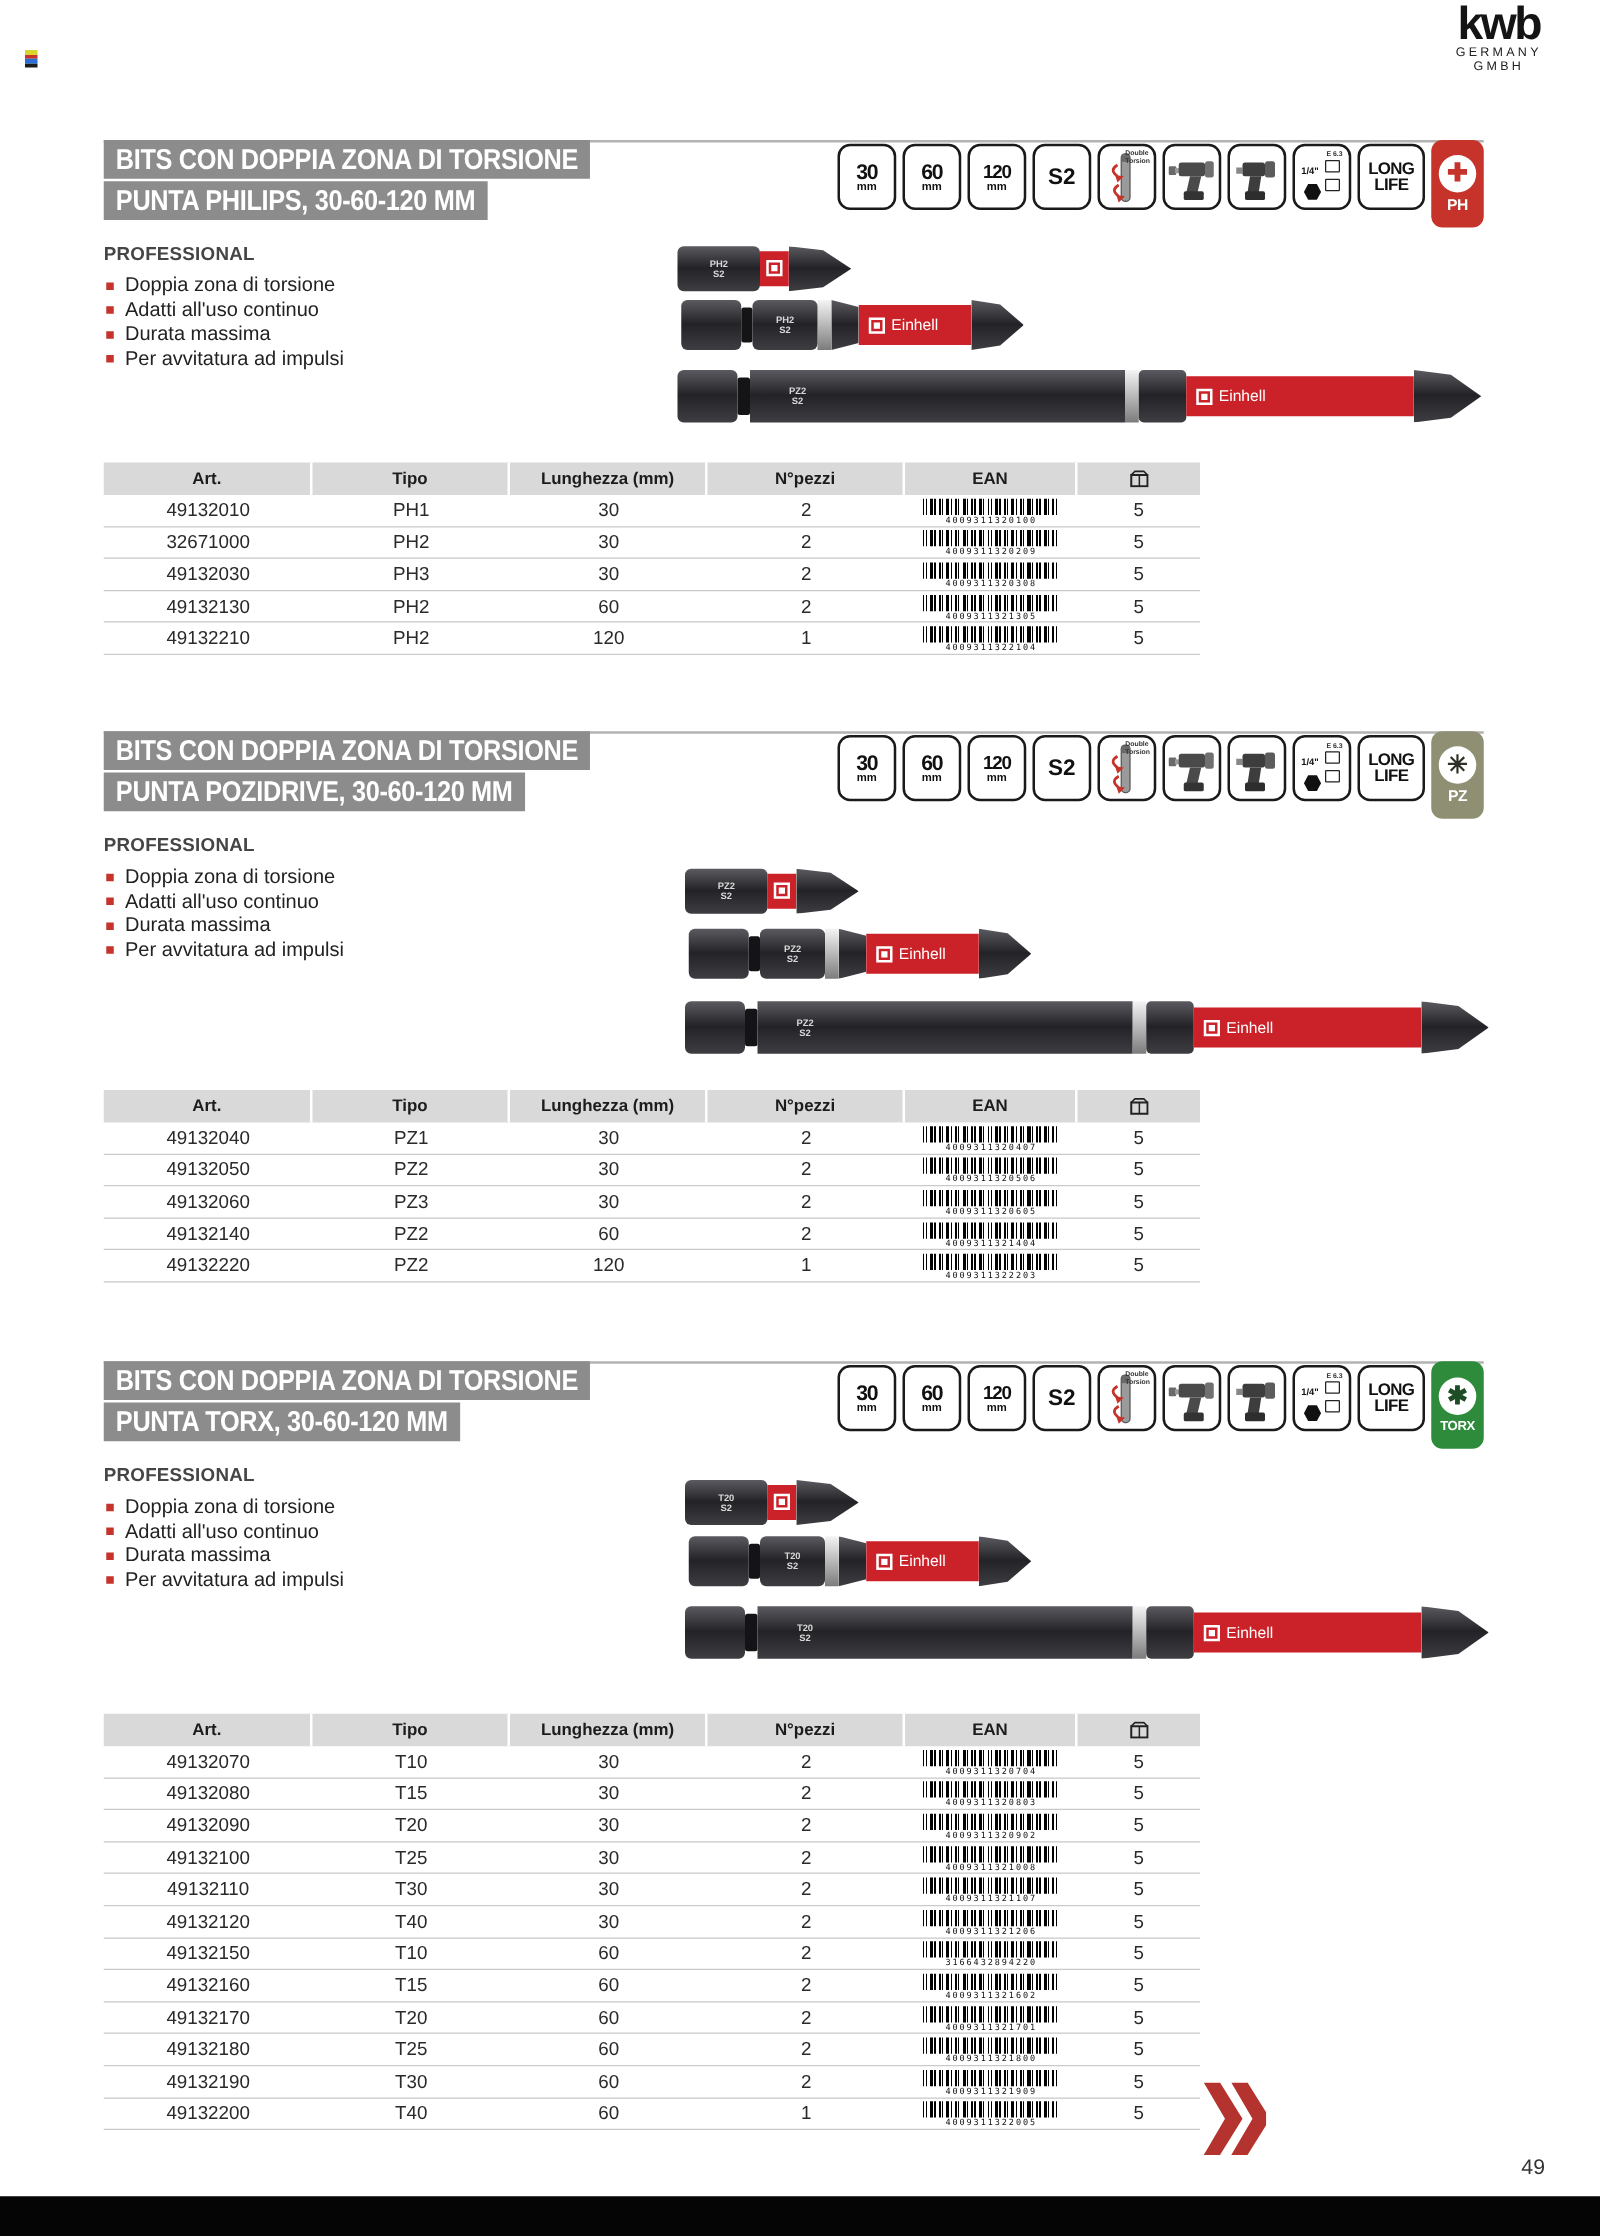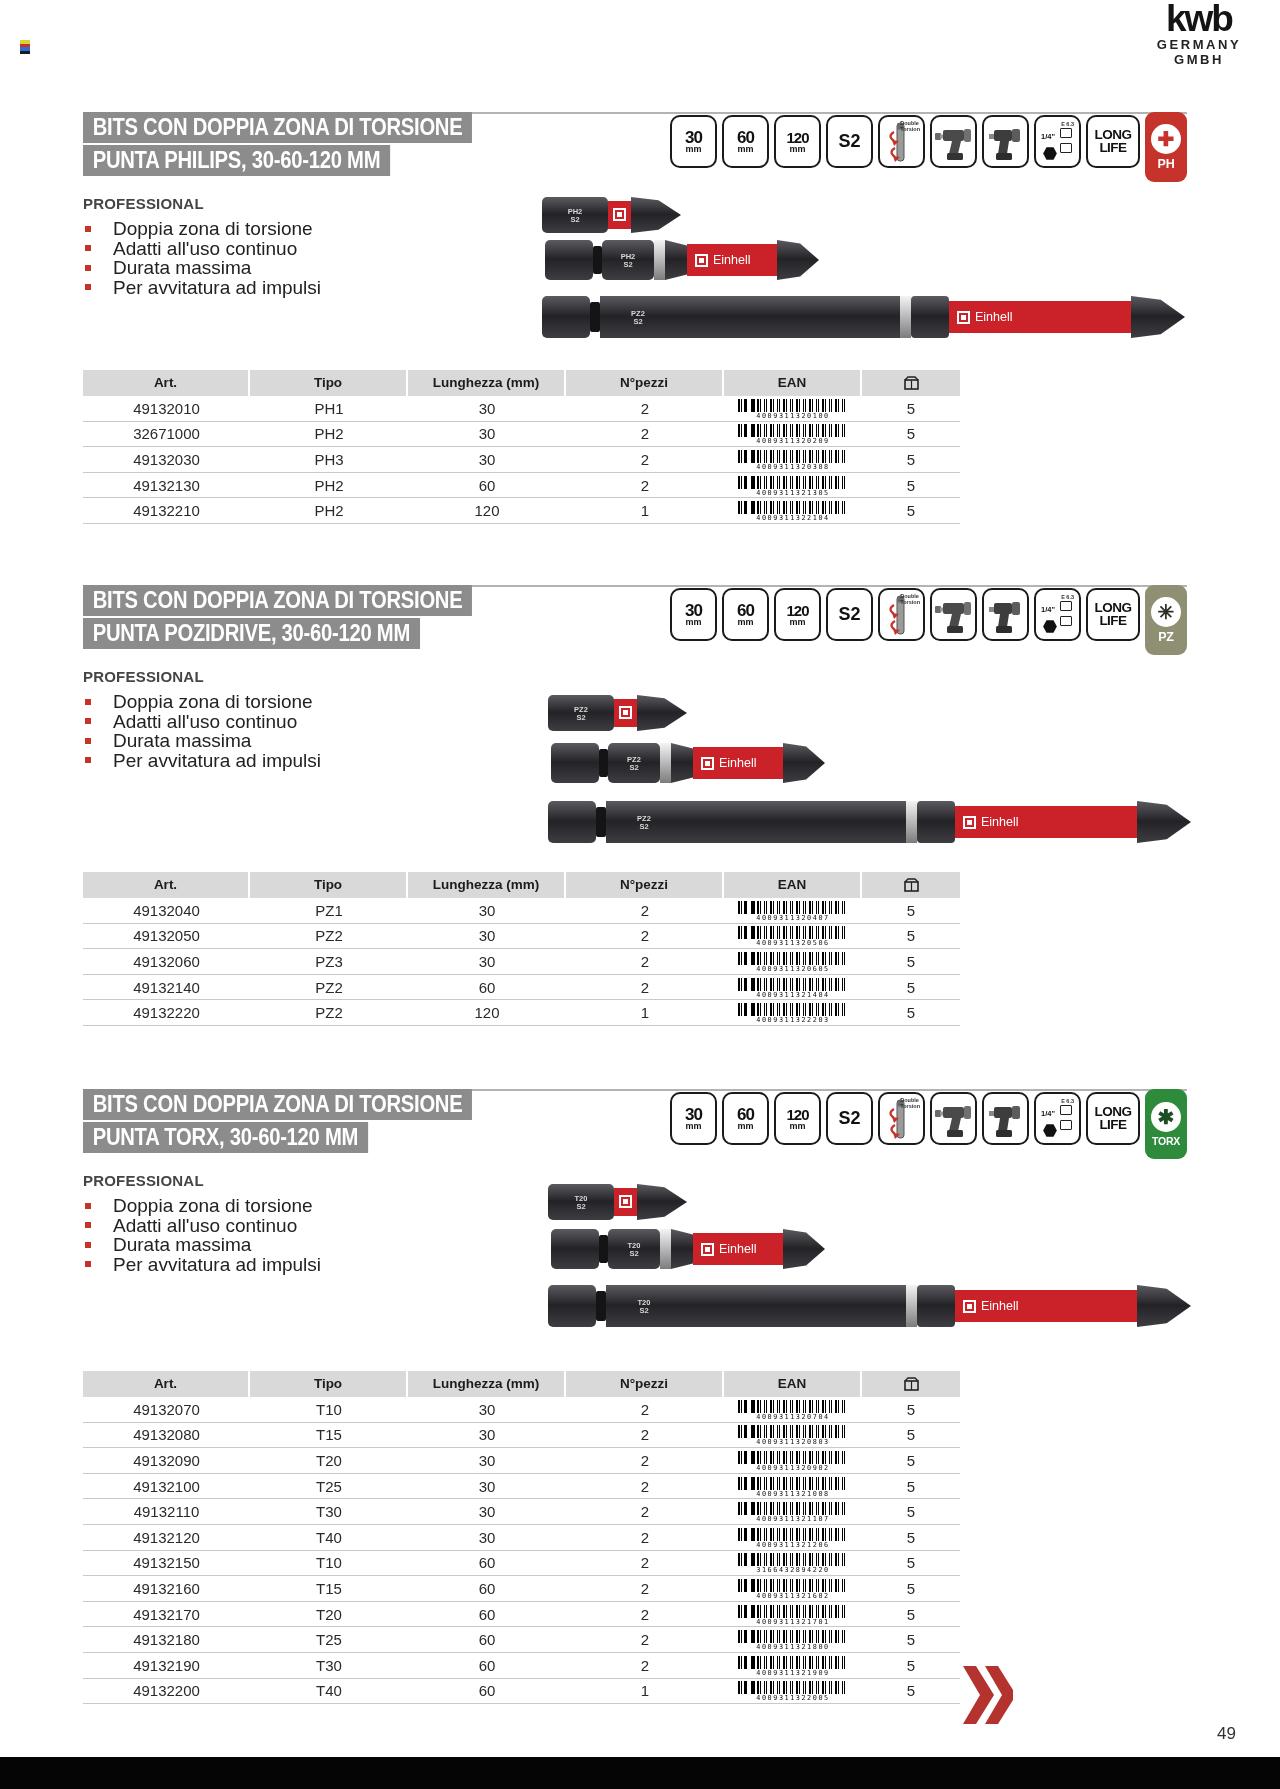--- a/index.html
+++ b/index.html
@@ -8,36 +8,36 @@
 
   
   .regmark{position:absolute;left:20px;top:40px;width:10px}
   .regmark i{display:block;height:3.5px;width:10px}
   .regmark i:nth-child(1){background:#d9d431}
   .regmark i:nth-child(2){background:#c5332b}
   .regmark i:nth-child(3){background:#2b6fd4}
   .regmark i:nth-child(4){background:#1b1b1b}
   .kwb{position:absolute;left:1143px;top:2px;width:112px;text-align:center}
   .kwb-t{font-size:37px;font-weight:900;letter-spacing:-2px;line-height:34px;color:#141414}
-  .kwb-s{font-size:13px;font-weight:700;letter-spacing:2.6px;color:#222;margin-top:1px}
+  .kwb-s{font-size:10px;font-weight:400;letter-spacing:2.6px;color:#222;margin-top:1px}
   .title{position:absolute;left:88px;top:63px;display:flex;align-items:center;gap:9px}
   .title-sq{width:18px;height:30px;background:#c5332b}
   .title h1{margin:0;font-size:27px;font-weight:800;letter-spacing:-0.5px;color:#161616}
 
   
   .sec{position:absolute;left:0;width:1280px}
   .s1{top:112px;height:430px}.s2{top:585px;height:445px}.s3{top:1089px;height:618px}
   .rule{position:absolute;top:0;left:83px;right:93px;border-top:2px solid #b3b3b3}
   .ban{position:absolute;left:83px;background:#8c8c8c;color:#fff;font-weight:700;font-size:23px;
        line-height:29px;padding:1px 11px;white-space:nowrap;letter-spacing:-0.3px;
        transform:scaleX(.88);transform-origin:left top}
   .ban1{top:0}.ban2{top:33px}
   .professional{position:absolute;left:83px;top:83px;font-size:15px;font-weight:700;color:#454545;letter-spacing:.2px}
   .bullets{position:absolute;left:85px;top:107px}
-  .bullet{display:flex;gap:22px;font-size:19px;color:#222;line-height:19.5px}
+  .bullet{display:flex;gap:9px;font-size:16px;color:#222;line-height:19.5px}
   .bullet i{flex:none;width:6px;height:6px;background:#c5332b;margin-top:6.5px}
 
   
   .strip{position:absolute;top:3px;right:93px;display:flex;gap:5px;align-items:flex-start}
   .ico{box-sizing:border-box;width:47px;height:53px;border:2.5px solid #1a1a1a;border-radius:10px;background:#fff;
        display:flex;flex-direction:column;align-items:center;justify-content:center;position:relative;flex:none}
   .ico .num{font-size:17px;font-weight:800;line-height:15px;color:#111;letter-spacing:-1px}
   .ico.i120 .num{font-size:15px}
   .ico .unit{font-size:9px;font-weight:700;line-height:8px;color:#111}
   .ico .s2t{font-size:18px;font-weight:800;color:#111}

